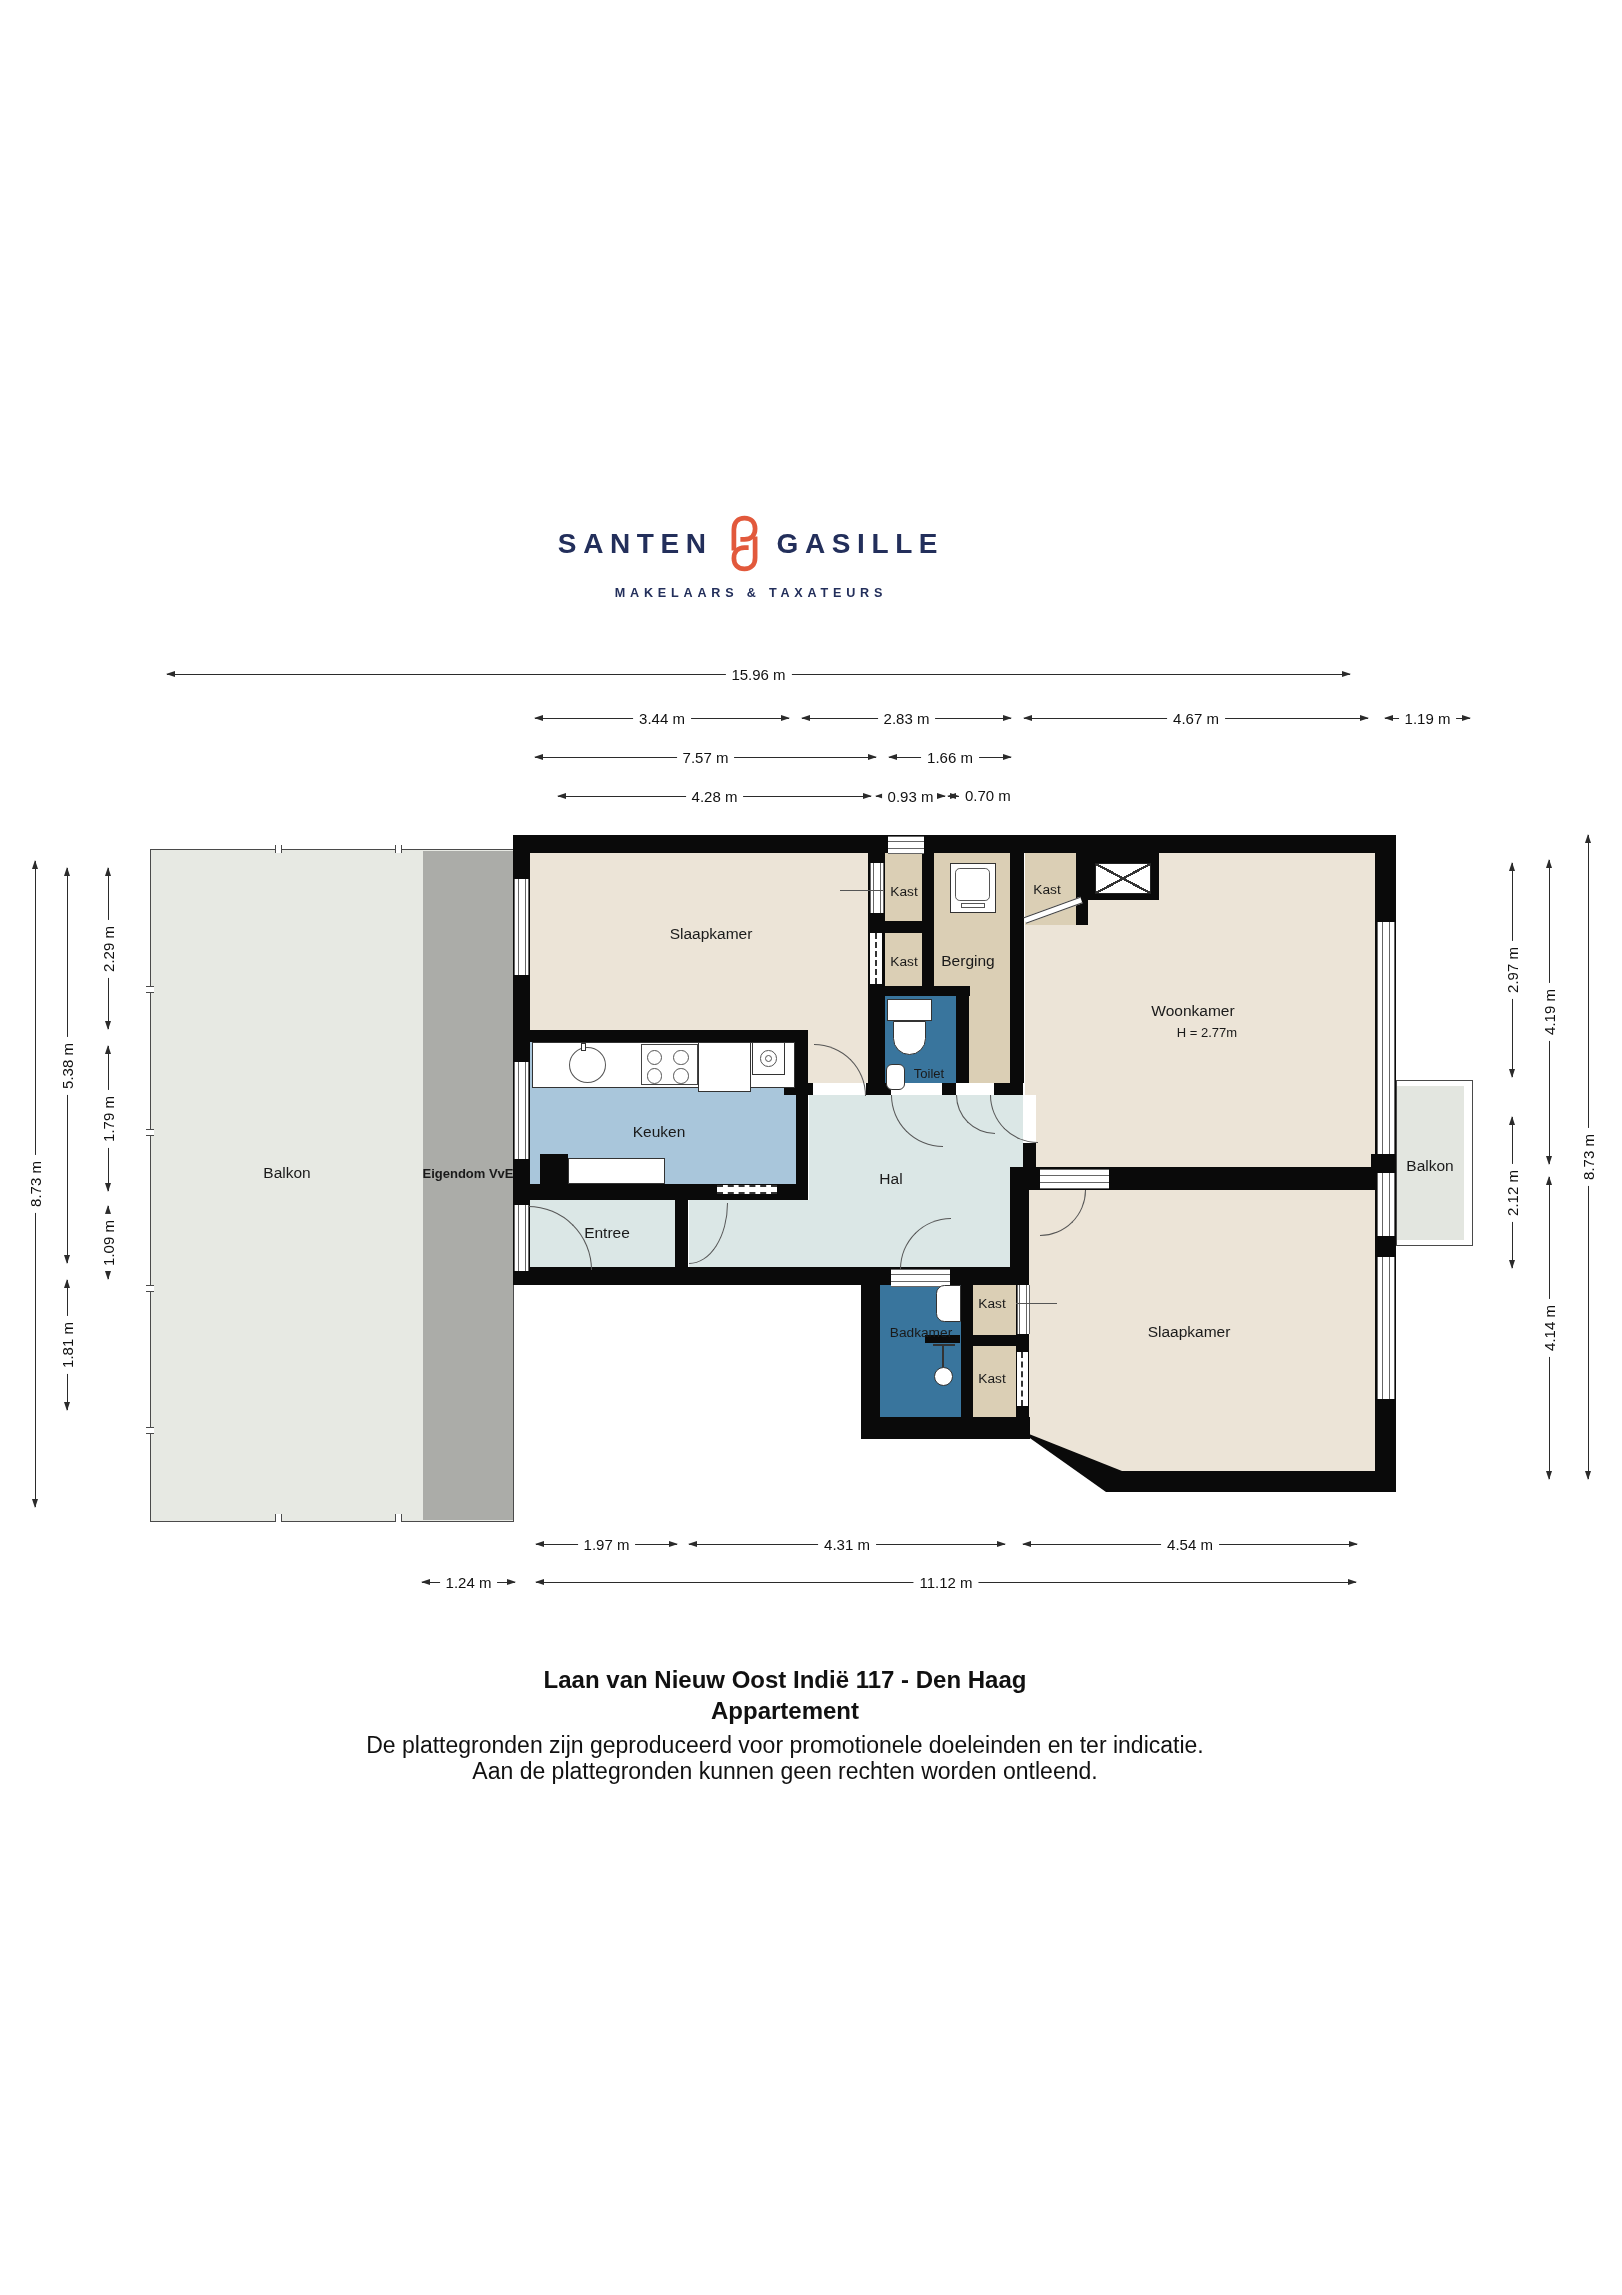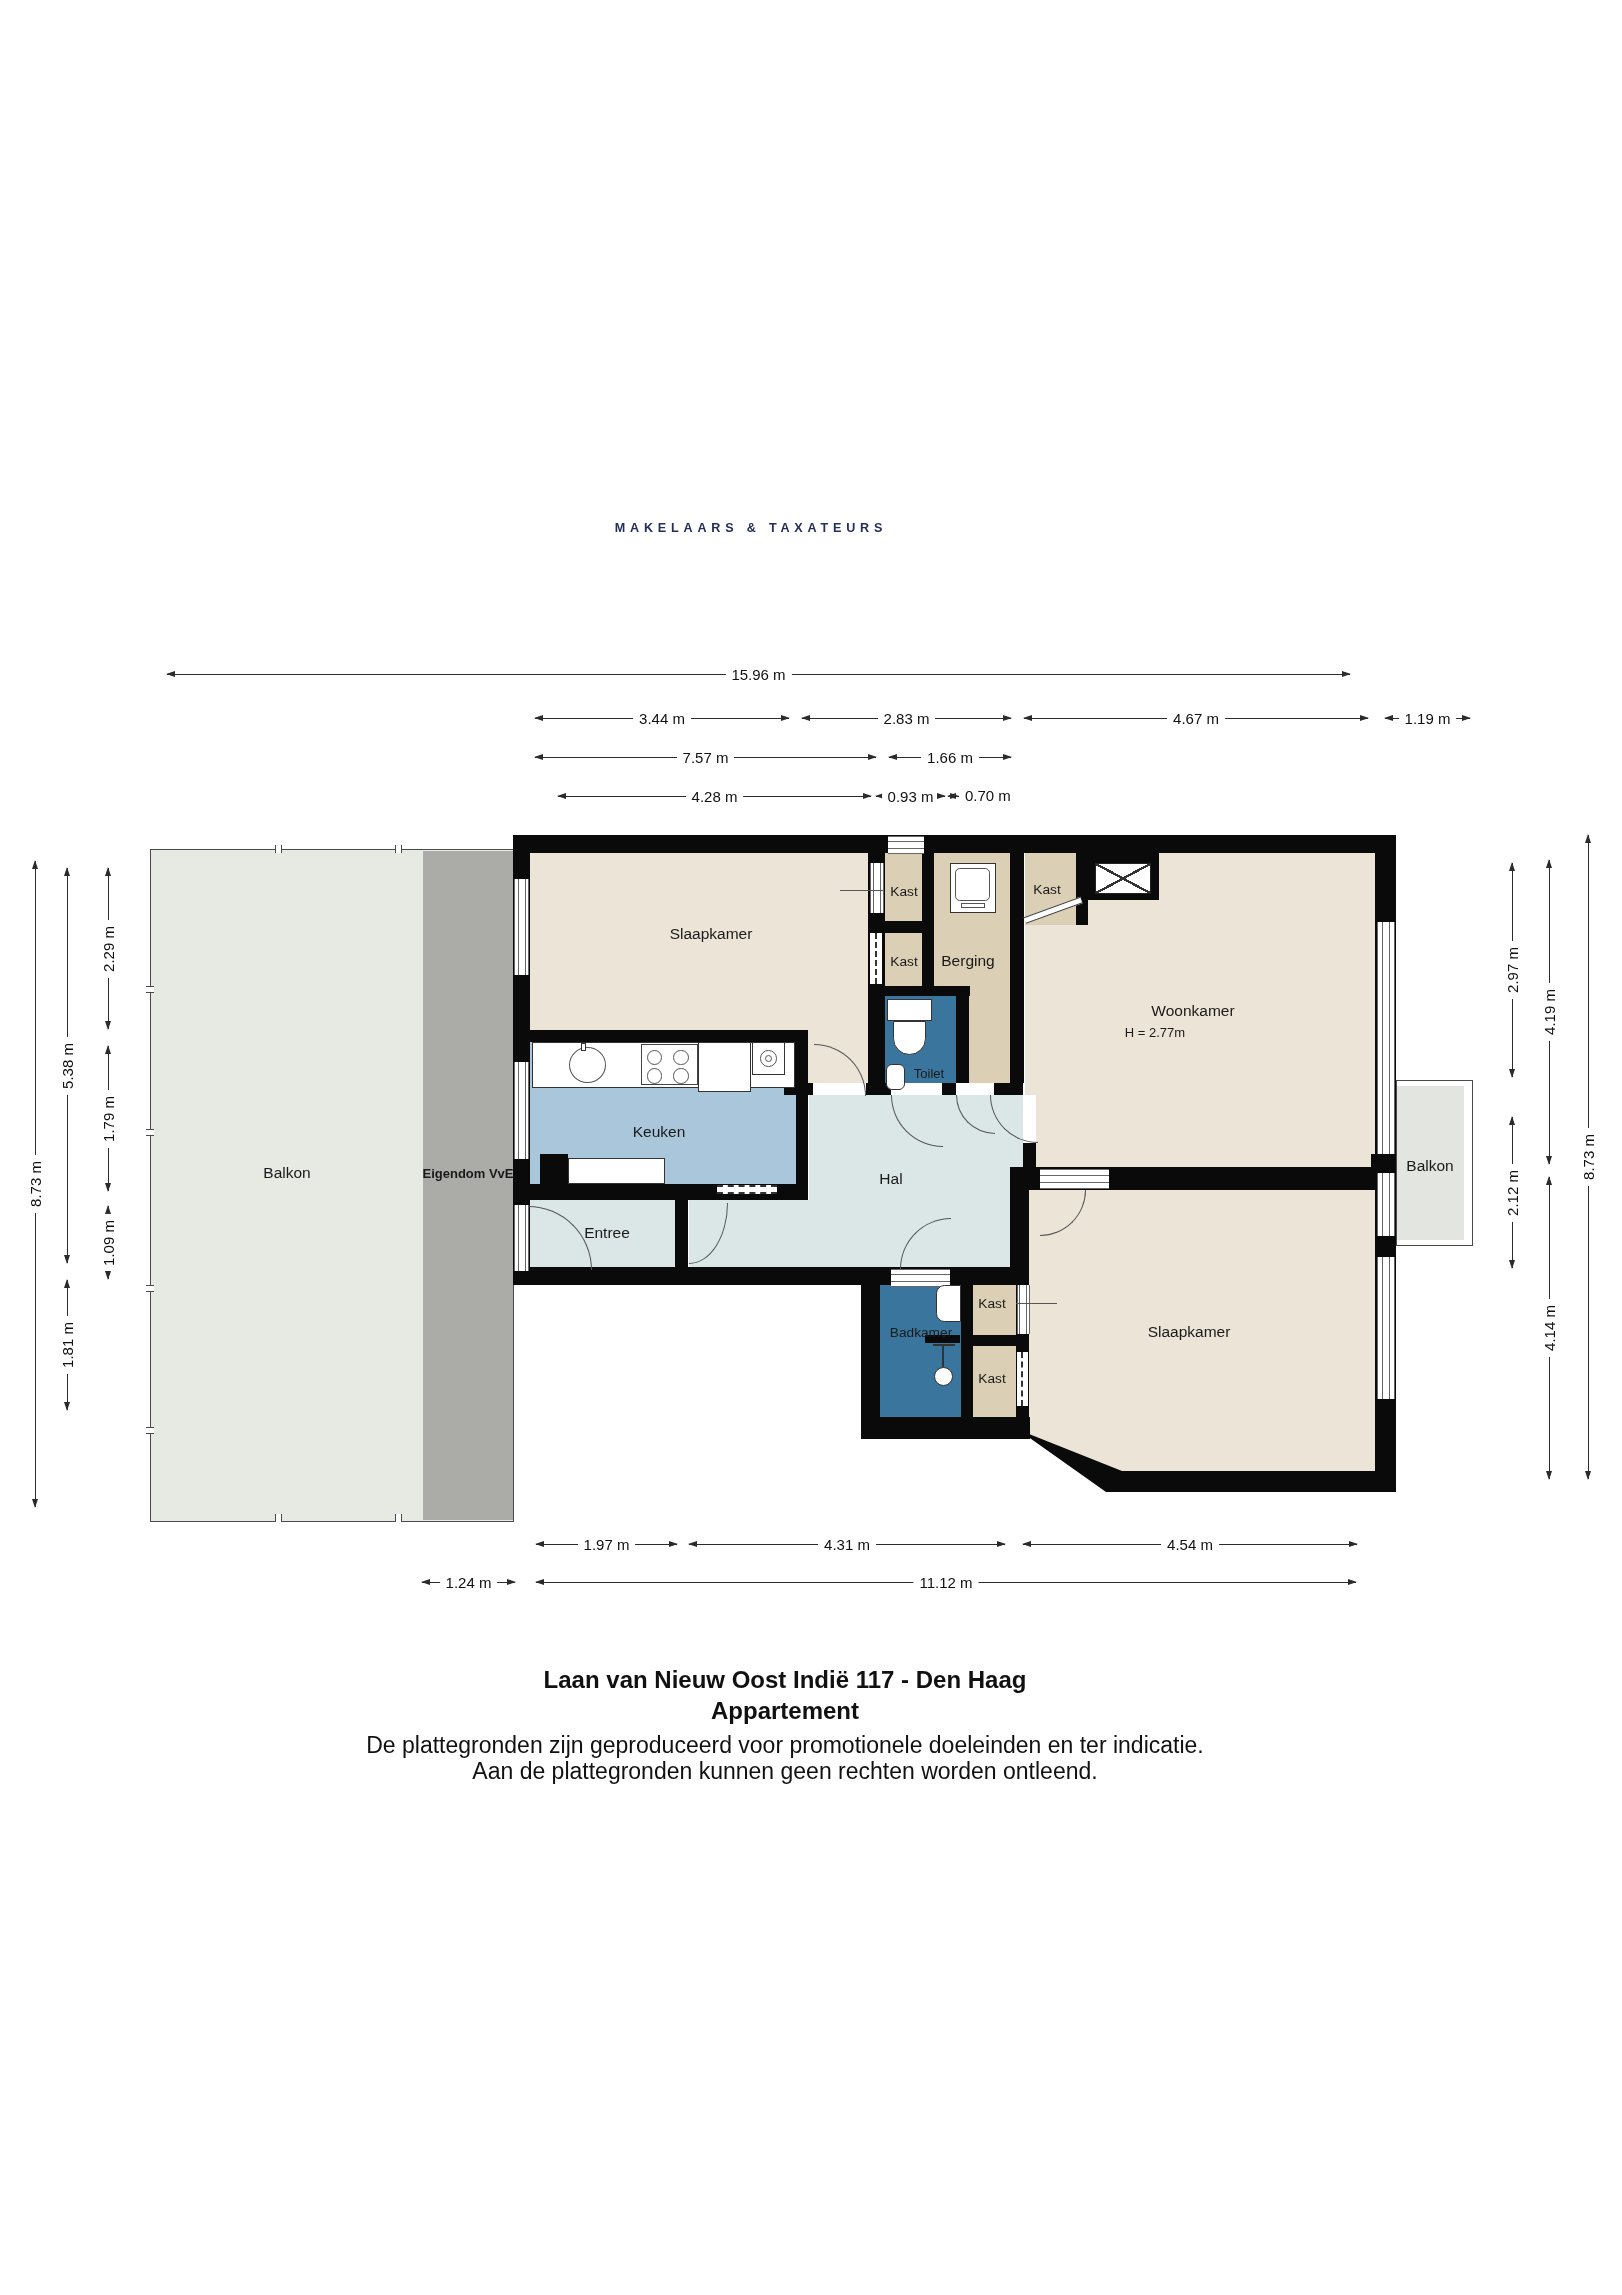--- a/index.html
+++ b/index.html
@@ -61,20 +61,30 @@
   .footer{position:absolute;left:0;top:1664px;width:1570px;text-align:center;}
   .footer .t1{font-size:24px;font-weight:bold;line-height:31px;}
   .footer .t2{font-size:23px;line-height:26px;}
 </style>
 </head>
 <body>
 
 <div class="page">
 
   <div class="logo">
+    <div class="logo-row">
+      <span class="logo-word">SANTEN</span>
+      <svg width="33" height="65" viewBox="0 0 56 100">
+        <g fill="none" stroke="#E2593C" stroke-width="8">
+          <path d="M10 62 L10 26 C10 14 17 7 28 7 C39 7 46 14 46 25 C46 36 39 43 28 43 L21 43"></path>
+          <path d="M46 38 L46 74 C46 86 39 93 28 93 C17 93 10 86 10 75 C10 64 17 57 28 57 L35 57"></path>
+        </g>
+      </svg>
+      <span class="logo-word">GASILLE</span>
+    </div>
     <div class="logo-tag">MAKELAARS &amp; TAXATEURS</div>
   </div>
 
   <div class="dim-h" style="left:167px;top:674px;width:1183px">
       <span>15.96 m</span>
     </div>
   <div class="dim-h" style="left:535px;top:718px;width:254px">
       <span>3.44 m</span>
     </div>
   <div class="dim-h" style="left:802px;top:718px;width:209px">
@@ -316,21 +326,21 @@
 
   <span class="lbl" style="left:287px;top:1173px;">Balkon</span>
   <span class="lbl bold" style="left:468px;top:1173px;">Eigendom VvE</span>
   <span class="lbl" style="left:711px;top:934px;">Slaapkamer</span>
   <span class="lbl small" style="left:904px;top:891px;">Kast</span>
   <span class="lbl small" style="left:904px;top:961px;">Kast</span>
   <span class="lbl" style="left:968px;top:961px;">Berging</span>
   <span class="lbl small" style="left:1047px;top:889px;">Kast</span>
   <span class="lbl tiny" style="left:929px;top:1073px;">Toilet</span>
   <span class="lbl" style="left:1193px;top:1011px;">Woonkamer</span>
-  <span class="lbl tiny" style="left:1155px;top:1032px;">H = 2.77m</span>
+  <span class="lbl tiny" style="left:1207px;top:1032px;">H = 2.77m</span>
   <span class="lbl" style="left:659px;top:1132px;">Keuken</span>
   <span class="lbl" style="left:891px;top:1179px;">Hal</span>
   <span class="lbl" style="left:607px;top:1233px;">Entree</span>
   <span class="lbl small" style="left:921px;top:1332px;">Badkamer</span>
   <span class="lbl small" style="left:992px;top:1303px;">Kast</span>
   <span class="lbl small" style="left:992px;top:1378px;">Kast</span>
   <span class="lbl" style="left:1189px;top:1332px;">Slaapkamer</span>
   <span class="lbl" style="left:1430px;top:1166px;">Balkon</span>
 
   <div class="footer">

